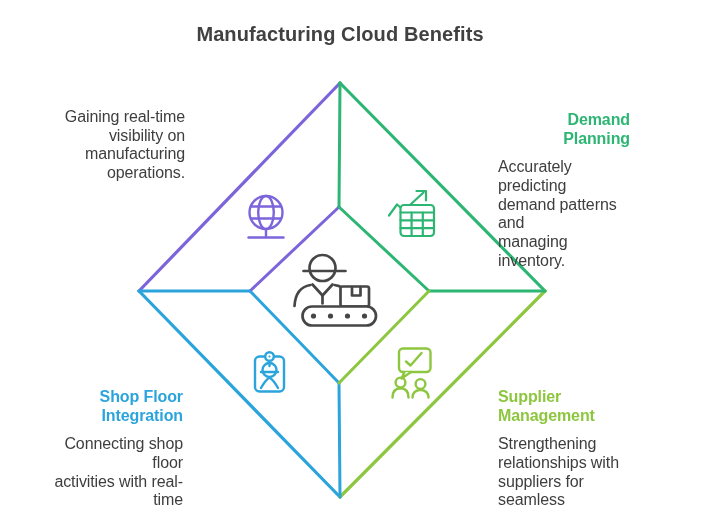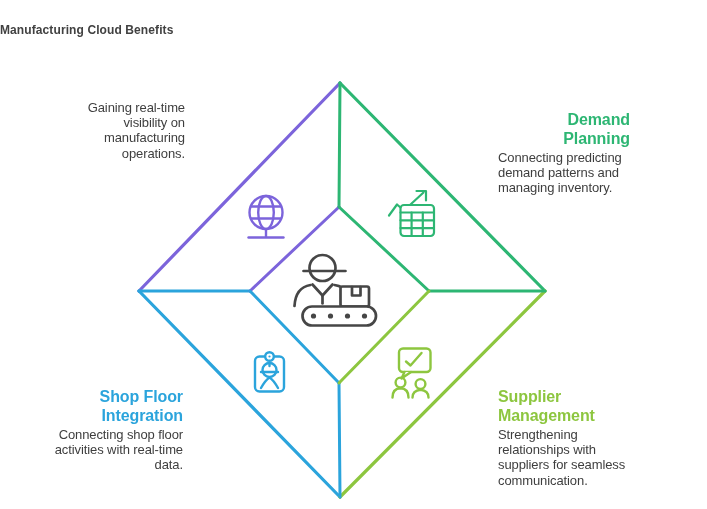--- a/index.html
+++ b/index.html
@@ -9,37 +9,38 @@
     height: 509px;
     background: #ffffff;
     overflow: hidden;
     font-family: "Liberation Sans", sans-serif;
   }
   .title {
     position: absolute;
     top: 23px;
     left: 0;
     width: 680px;
-    font-size: 12px;
+    text-align: center;
+    font-size: 20px;
     font-weight: bold;
     color: #414141;
     letter-spacing: 0.1px;
   }
   .diagram-svg { position: absolute; top: 0; left: 0; }
   .qblock { position: absolute; }
   .q-heading {
     font-size: 16px;
     font-weight: bold;
     line-height: 1.19;
     white-space: pre-line;
     letter-spacing: -0.1px;
   }
   .q-body {
-    margin-top: 2px;
-    font-size: 13px;
+    margin-top: 10px;
+    font-size: 16px;
     line-height: 1.17;
     color: #3E3E3E;
     white-space: pre-line;
     letter-spacing: -0.1px;
   }
   .q-tl { left: 45px;  top: 98px;  width: 140px; text-align: right; }
   .q-tr { left: 498px; top: 110px; width: 132px; text-align: left; }
   .q-bl { left: 43px;  top: 387px; width: 140px; text-align: right; }
   .q-br { left: 498px; top: 387px; width: 138px; text-align: left; }
   .accent-purple { color: #7C64DB; }
@@ -137,21 +138,21 @@
   <div class="qblock q-tl">
     <div class="q-body">Gaining real-time
 visibility on
 manufacturing
 operations.</div>
   </div>
 
   <div class="qblock q-tr">
     <div class="q-heading accent-green">Demand
 Planning</div>
-    <div class="q-body">Connecting predicting
+    <div class="q-body">Accurately predicting
 demand patterns and
 managing inventory.</div>
   </div>
 
   <div class="qblock q-bl">
     <div class="q-heading accent-blue">Shop Floor
 Integration</div>
     <div class="q-body">Connecting shop floor
 activities with real-time
 data.</div>

